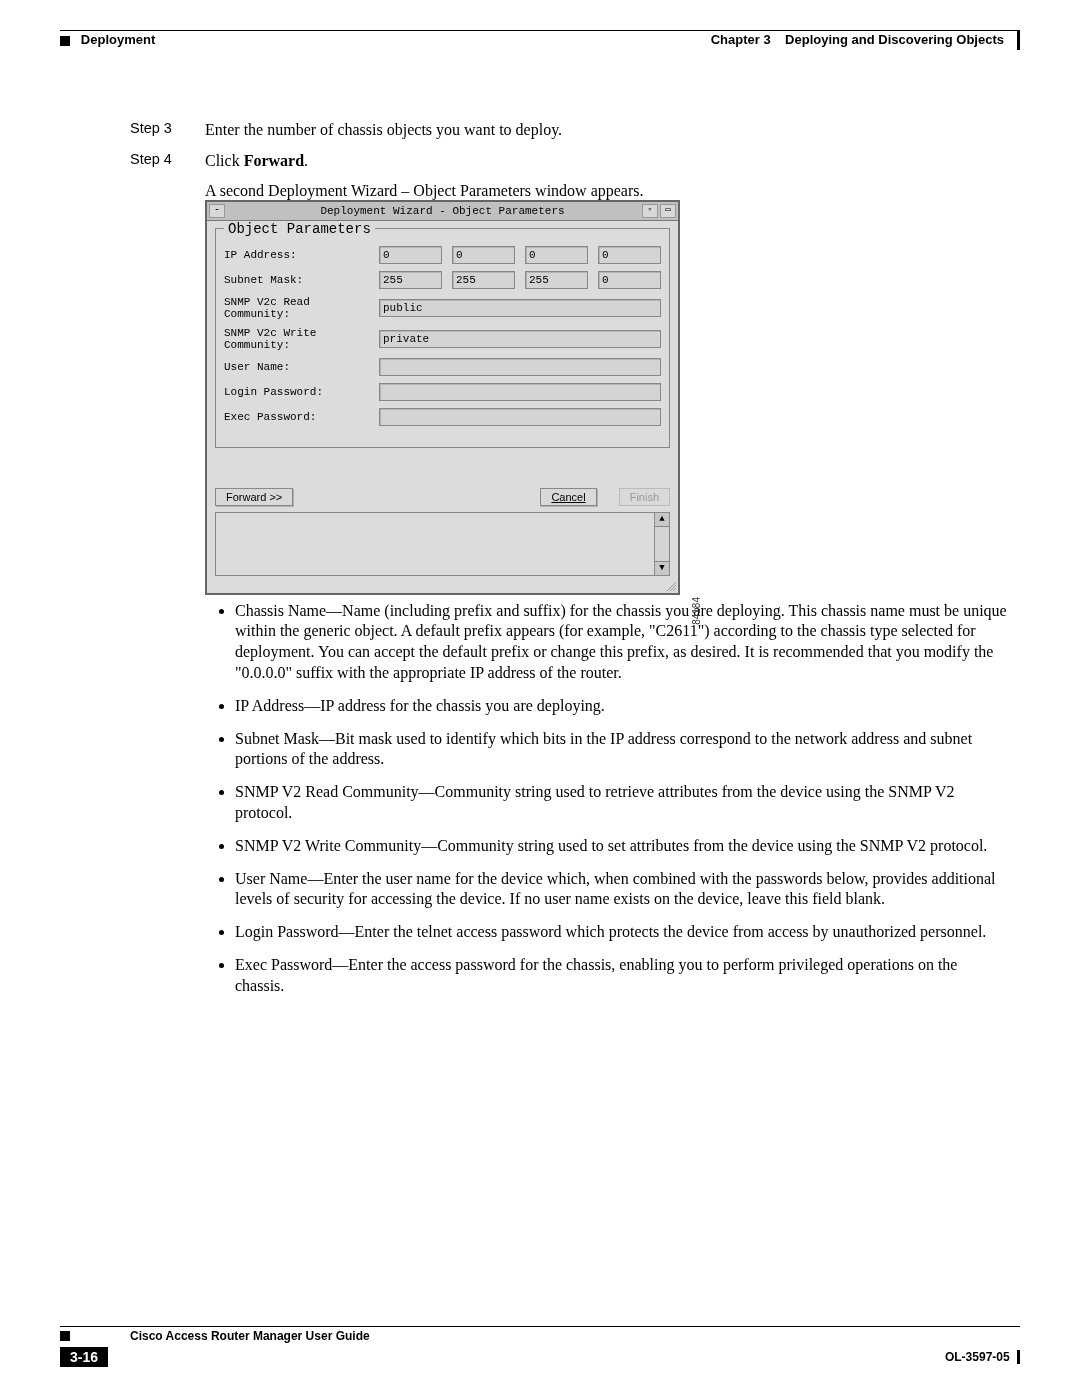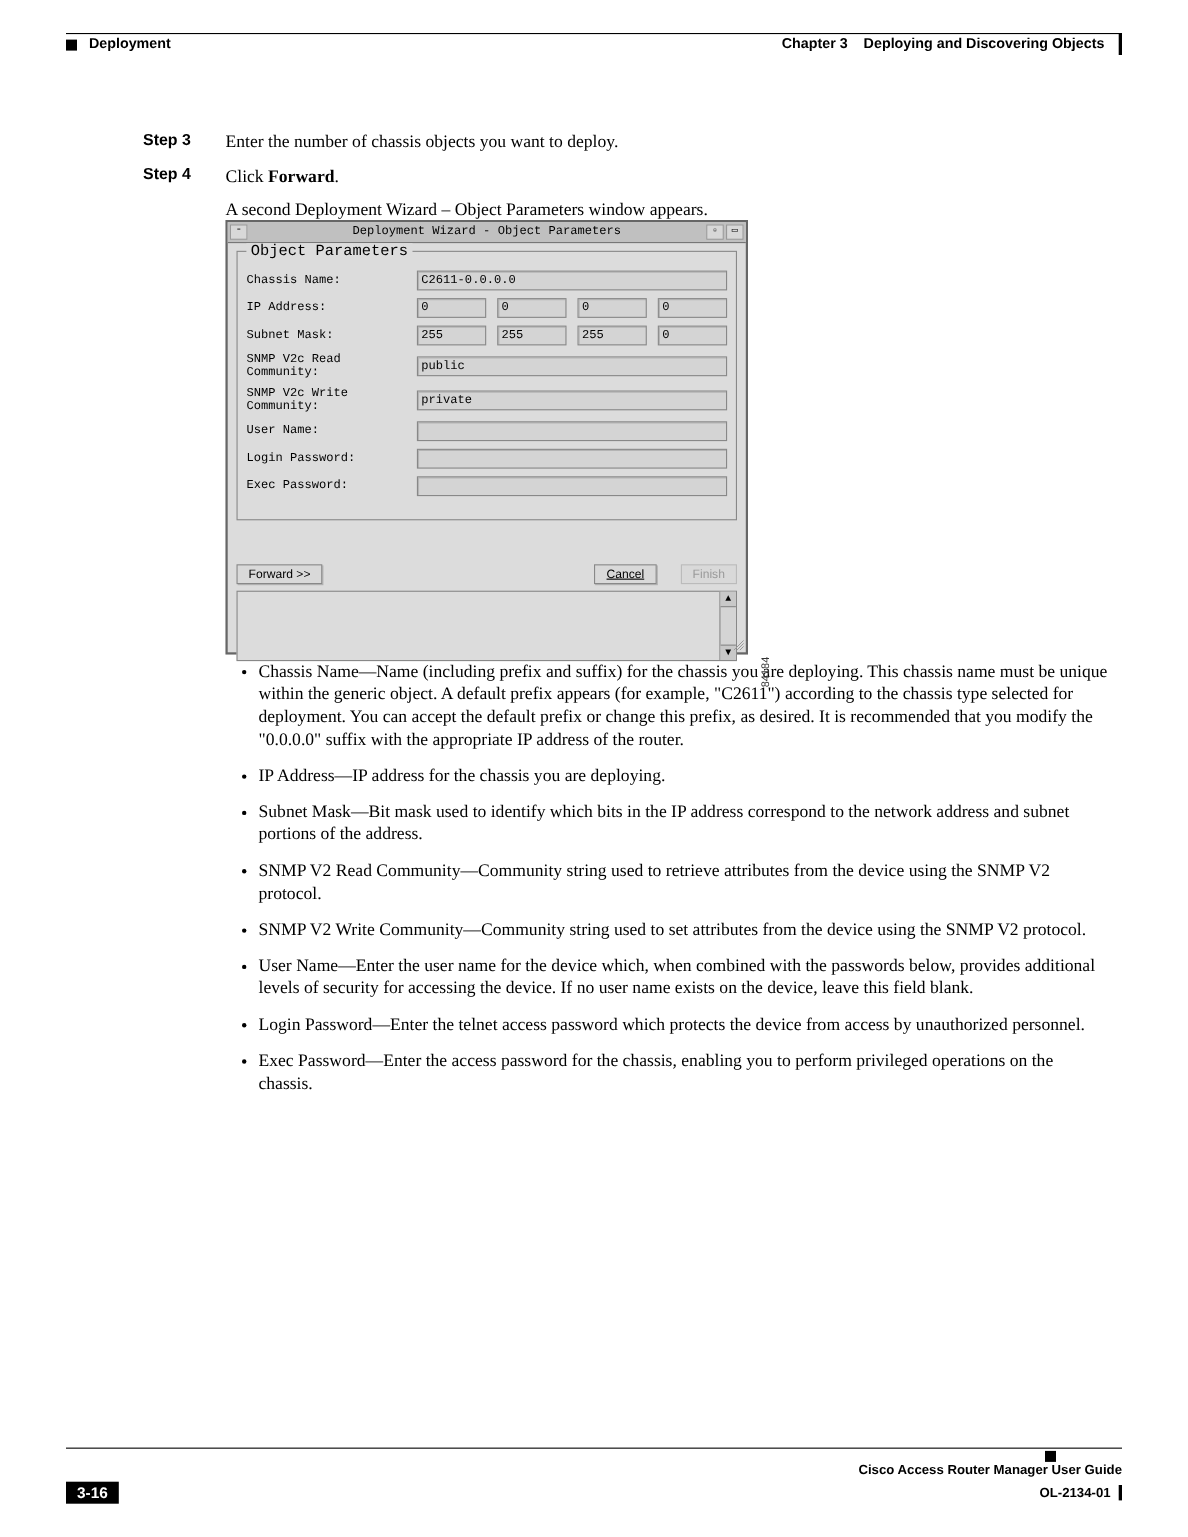--- a/index.html
+++ b/index.html
@@ -53,21 +53,21 @@
     position:absolute;
     top: 120px;
     left: 130px;
     right: 70px;
   }
   .step-row {
     margin-bottom: 10px;
     display:flex;
   }
   .step-label {
-    font-weight:bold;
+    font-weight:normal;
     font-family: Arial, Helvetica, sans-serif;
     width: 75px;
     flex: 0 0 75px;
     font-size:14.5px;
   }
   .step-text {
     font-family: "Times New Roman", Times, serif;
     font-size:16px;
     line-height:1.3;
     flex:1;
@@ -193,22 +193,21 @@
     position:absolute;
     left:60px; right:60px; bottom:30px;
     font-family: Arial, Helvetica, sans-serif;
     font-size:12px;
   }
   .footer-title {
     font-weight:bold;
     border-top:1px solid #000;
     padding-top:2px;
     display:flex;
-    align-items:flex-end;
-    flex-direction:column;
+    align-items:center;
   }
   .footer-title .sq { width:10px; height:10px; background:#000; margin-right:60px;}
   .footer-sub {
     display:flex; justify-content:space-between; align-items:center;
     margin-top:4px;
   }
   .page-num {
     background:#000; color:#fff; font-weight:bold; padding:2px 10px;
     font-size:14px;
   }
@@ -257,24 +256,20 @@
           <span class="win-btn">▫</span>
           <span class="win-btn">▭</span>
         </span>
       </div>
 
       <div class="fig-body">
         <div class="group-box">
           <div class="group-legend">Object Parameters</div>
 
           <div class="form-row">
-            <div class="form-label">Chassis Name:</div>
-            <div class="field full">C2611-0.0.0.0</div>
-          </div>
-          <div class="form-row">
             <div class="form-label">IP Address:</div>
             <div class="ip-group">
               <div class="field">0</div>
               <div class="field">0</div>
               <div class="field">0</div>
               <div class="field">0</div>
             </div>
           </div>
           <div class="form-row">
             <div class="form-label">Subnet Mask:</div>
@@ -342,18 +337,18 @@
   </div>
 
   <div class="footer">
     <div class="footer-title">
       <span class="sq"></span>
       <span>Cisco Access Router Manager User Guide</span>
     </div>
     <div class="footer-sub">
       <span class="page-num">3-16</span>
       <span>
-        <span class="doc-id">OL-2134-01</span>
+        <span class="doc-id">OL-3597-05</span>
         <span class="bar"></span>
       </span>
     </div>
   </div>
 </div>
 
 </body></html>

